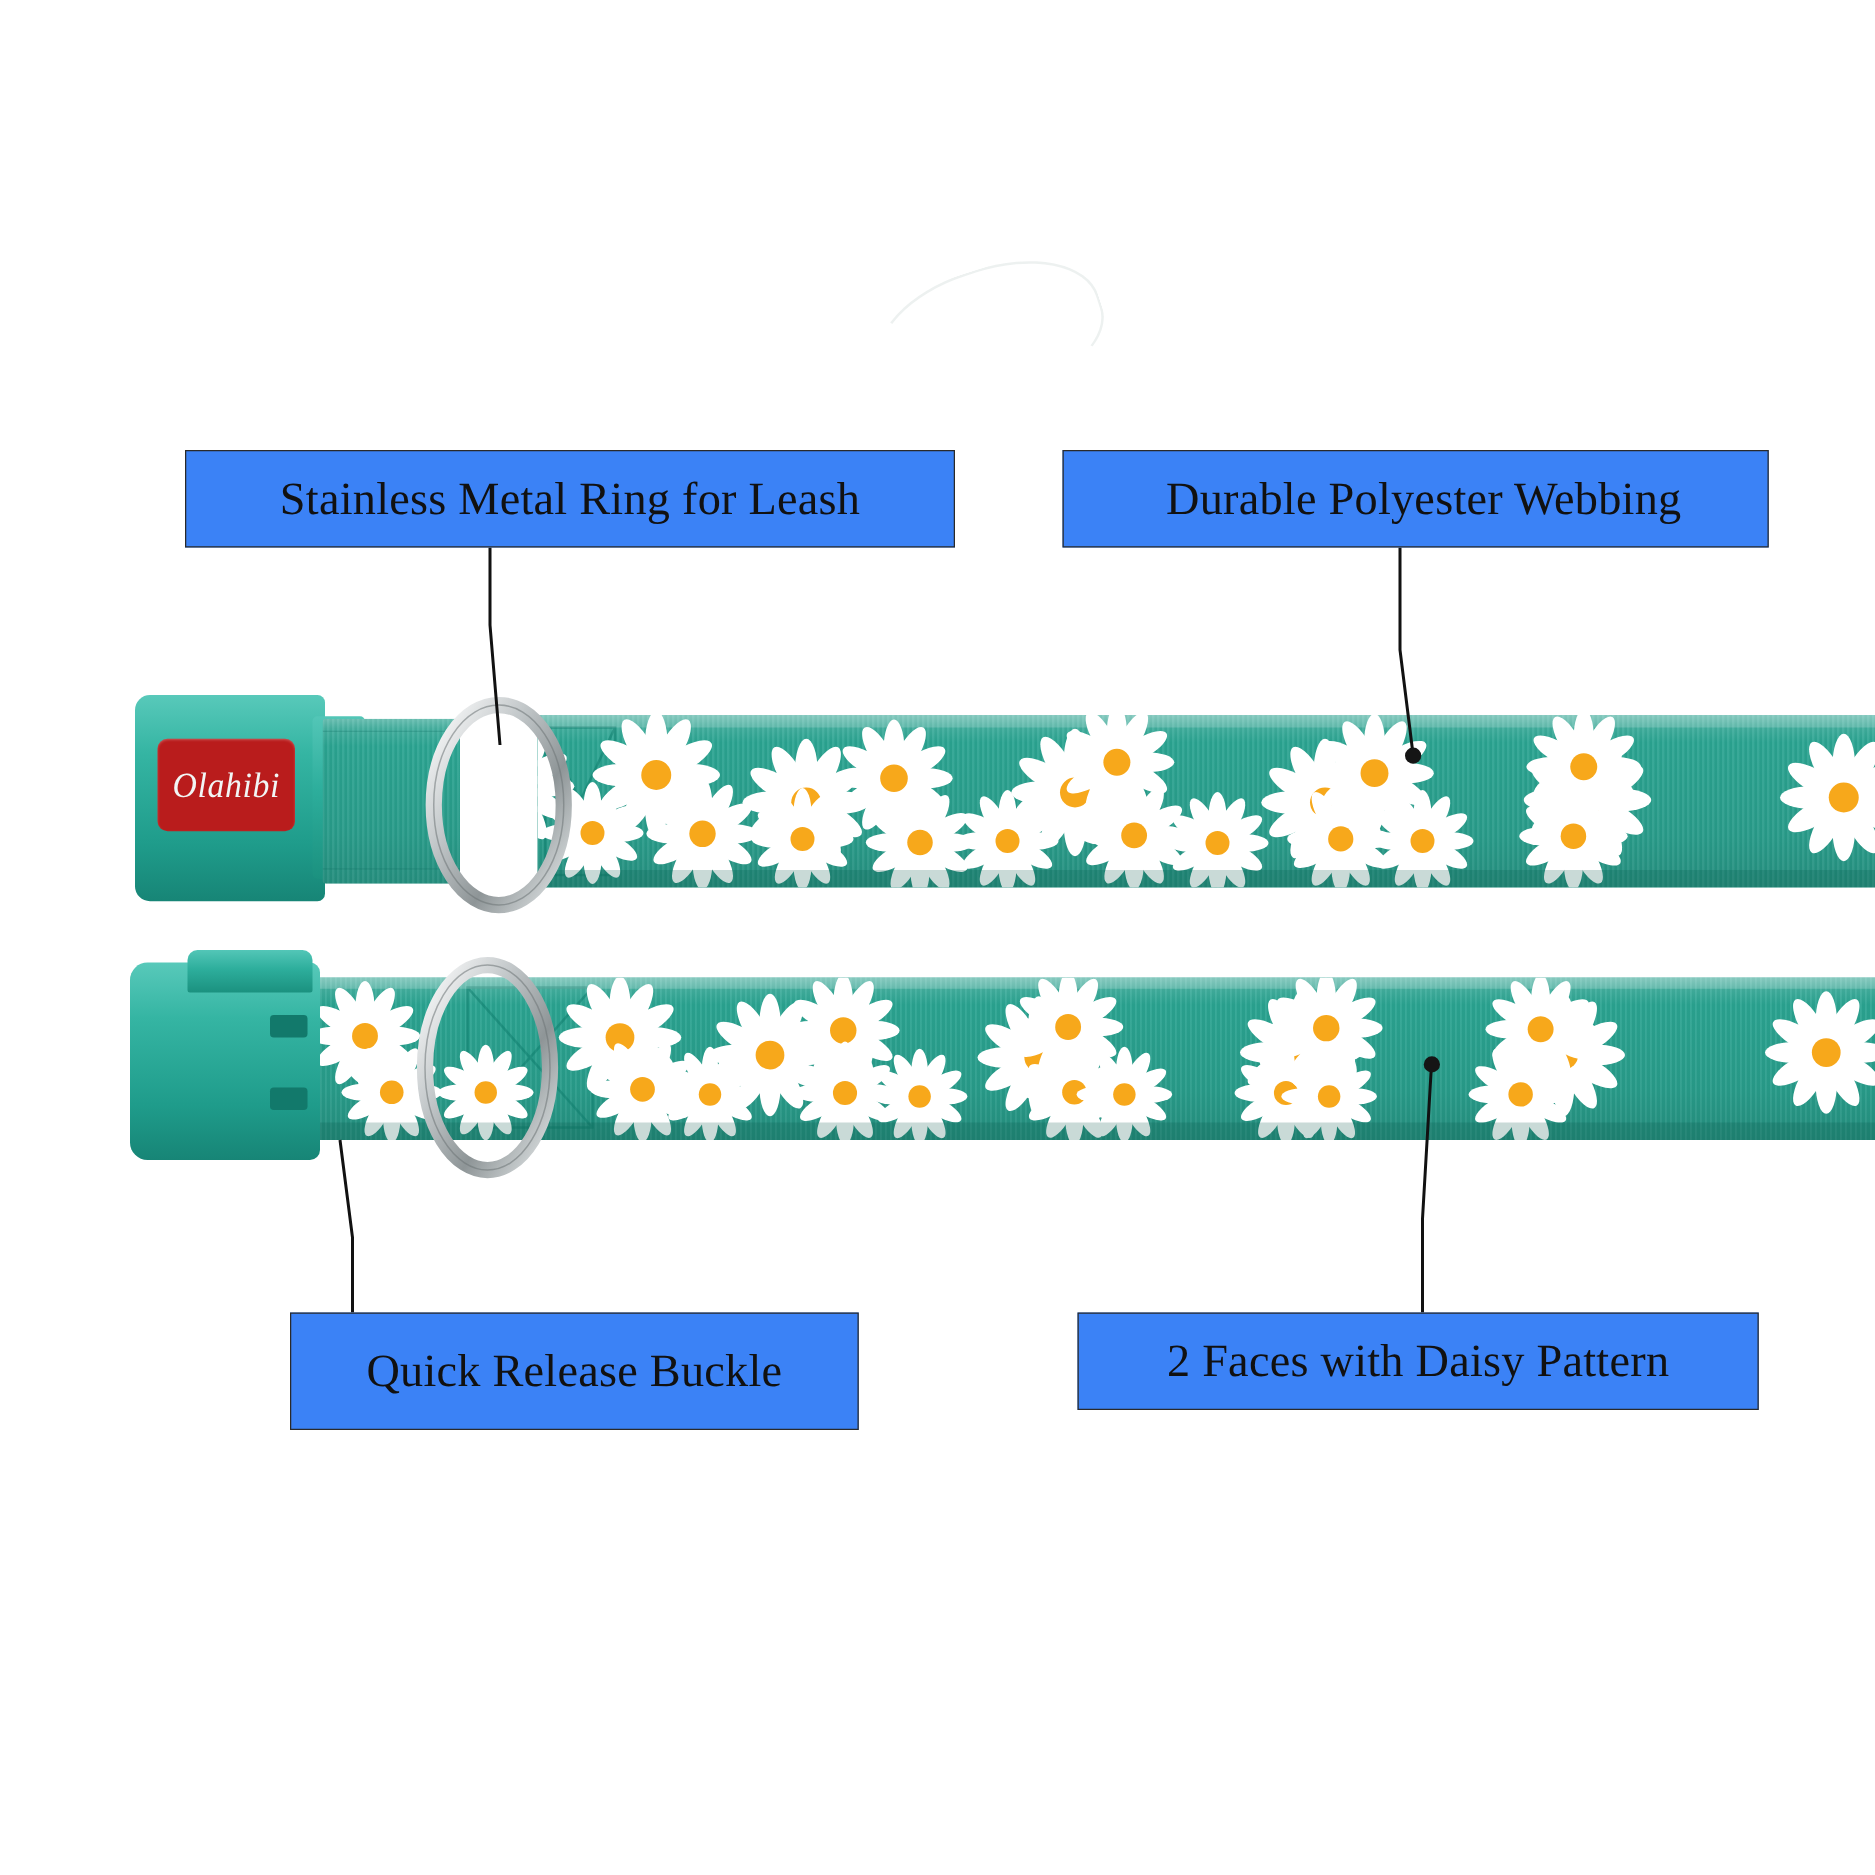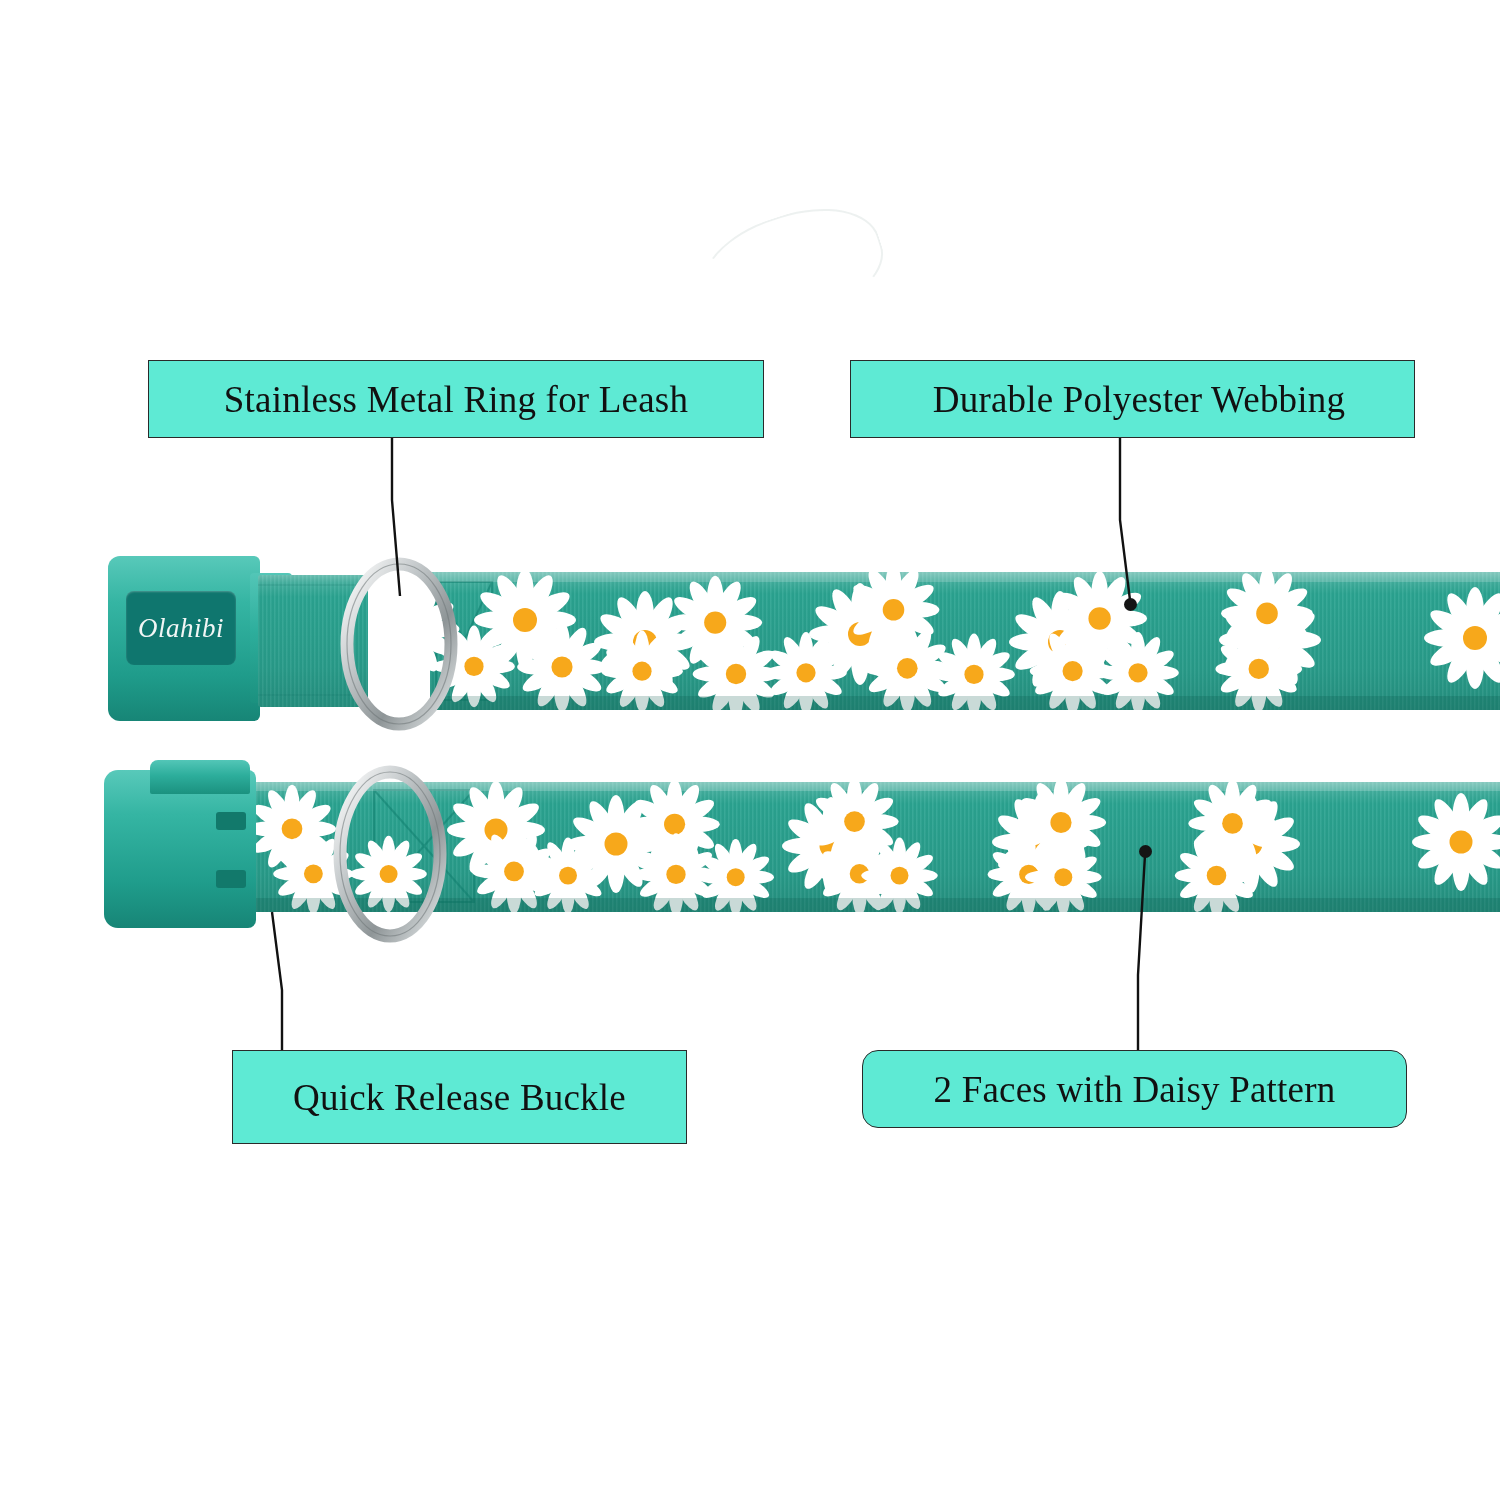--- a/index.html
+++ b/index.html
@@ -12,35 +12,35 @@
     height: 1500px;
     position: relative;
     overflow: hidden;
     font-family: "Liberation Serif", serif;
   }
 
   
   .callout {
     position: absolute;
     border: 1.5px solid #2a2a2a;
-    background: #5eead4;
+    background: #3b82f6;
     color: #111111;
     font-family: "Liberation Serif", serif;
     display: flex;
     align-items: center;
     justify-content: center;
     box-sizing: border-box;
     white-space: nowrap;
     letter-spacing: 0.2px;
     text-align: center;
   }
   #label-ring      { left: 148px;  top: 360px;  width: 616px;  height: 78px;  font-size: 37px; }
   #label-webbing   { left: 850px;  top: 360px;  width: 565px;  height: 78px;  font-size: 37px; padding-left: 13px; }
   #label-buckle    { left: 232px;  top: 1050px; width: 455px;  height: 94px;  font-size: 37px; }
-  #label-faces     { left: 862px;  top: 1050px; width: 545px;  height: 78px;  font-size: 37px; border-radius: 16px; }
+  #label-faces     { left: 862px;  top: 1050px; width: 545px;  height: 78px;  font-size: 37px; }
 
   
   #leaders {
     position: absolute;
     left: 0; top: 0;
     width: 1500px; height: 1500px;
     pointer-events: none;
   }
 
   
@@ -68,21 +68,21 @@
     position: absolute;
     background: linear-gradient(to bottom, #58c9ba 0%, #35b5a3 28%, #1f9c8b 72%, #178576 100%);
     border-radius: 12px 6px 6px 12px;
   }
   .buckle-prong {
     position: absolute;
     background: linear-gradient(to bottom, #53c6b7 0%, #2dae9c 45%, #1b917f 100%);
   }
   .brand-plate {
     position: absolute;
-    background: #0f766e;
+    background: #b91c1c;
     border-radius: 8px;
     display: flex;
     align-items: center;
     justify-content: center;
     box-shadow: inset 0 1px 2px rgba(255,255,255,0.25);
   }
   .brand-plate span {
     color: #f2f6f5;
     font-family: "Liberation Serif", serif;
     font-style: italic;

